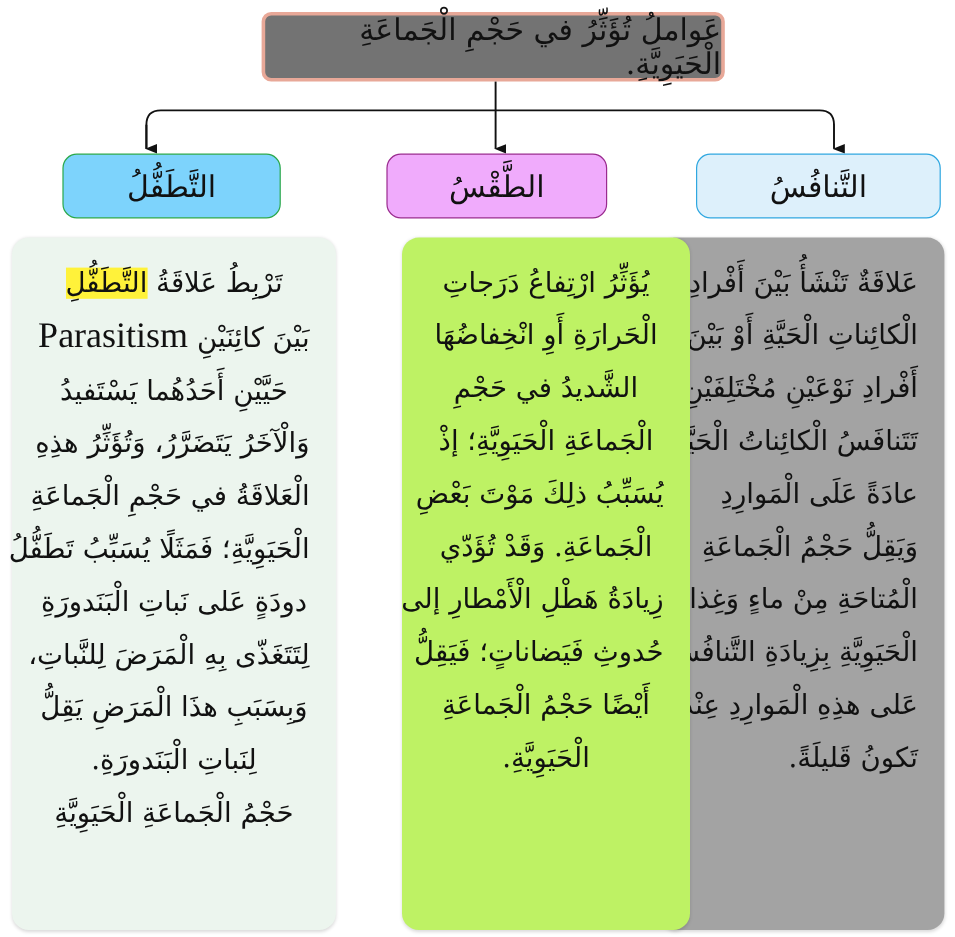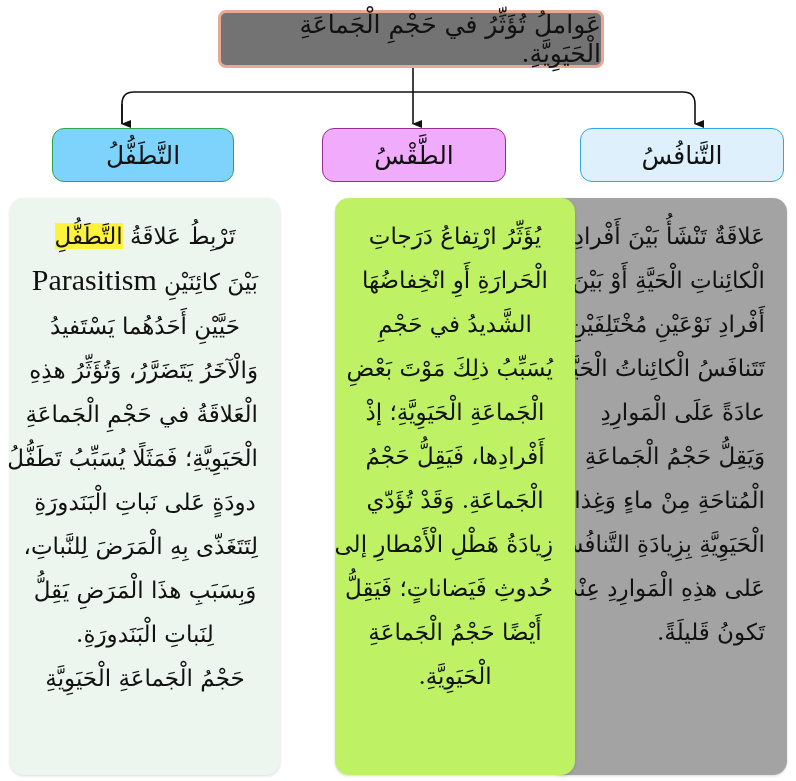--- a/index.html
+++ b/index.html
@@ -71,23 +71,22 @@
   <span class="line">الْمُتاحَةِ مِنْ ماءٍ وَغِذاءٍ،</span>
   <span class="line">الْحَيَوِيَّةِ بِزِيادَةِ التَّنافُسِ</span>
   <span class="line">عَلى هذِهِ الْمَوارِدِ عِنْدَما</span>
   <span class="line">تَكونُ قَليلَةً.</span>
 </div>
 
 <div class="content-box content-purple">
   <span class="line">يُؤَثِّرُ ارْتِفاعُ دَرَجاتِ</span>
   <span class="line">الْحَرارَةِ أَوِ انْخِفاضُهَا</span>
   <span class="line">الشَّديدُ في حَجْمِ</span>
+  <span class="line">الْجَماعَةِ الْحَيَوِيَّةِ؛ إذْ</span>
   <span class="line">يُسَبِّبُ ذلِكَ مَوْتَ بَعْضِ</span>
-  <span class="line">الْجَماعَةِ الْحَيَوِيَّةِ؛ إذْ</span>
-  <span class="line">أَفْرادِها، فَيَقِلُّ حَجْمُ</span>
   <span class="line">الْجَماعَةِ. وَقَدْ تُؤَدّي</span>
   <span class="line">زِيادَةُ هَطْلِ الْأَمْطارِ إلى</span>
   <span class="line">حُدوثِ فَيَضاناتٍ؛ فَيَقِلُّ</span>
   <span class="line">أَيْضًا حَجْمُ الْجَماعَةِ</span>
   <span class="line">الْحَيَوِيَّةِ.</span>
 </div>
 
 <div class="content-box content-green">
   <span class="line">
     <span>تَرْبِطُ عَلاقَةُ</span>

